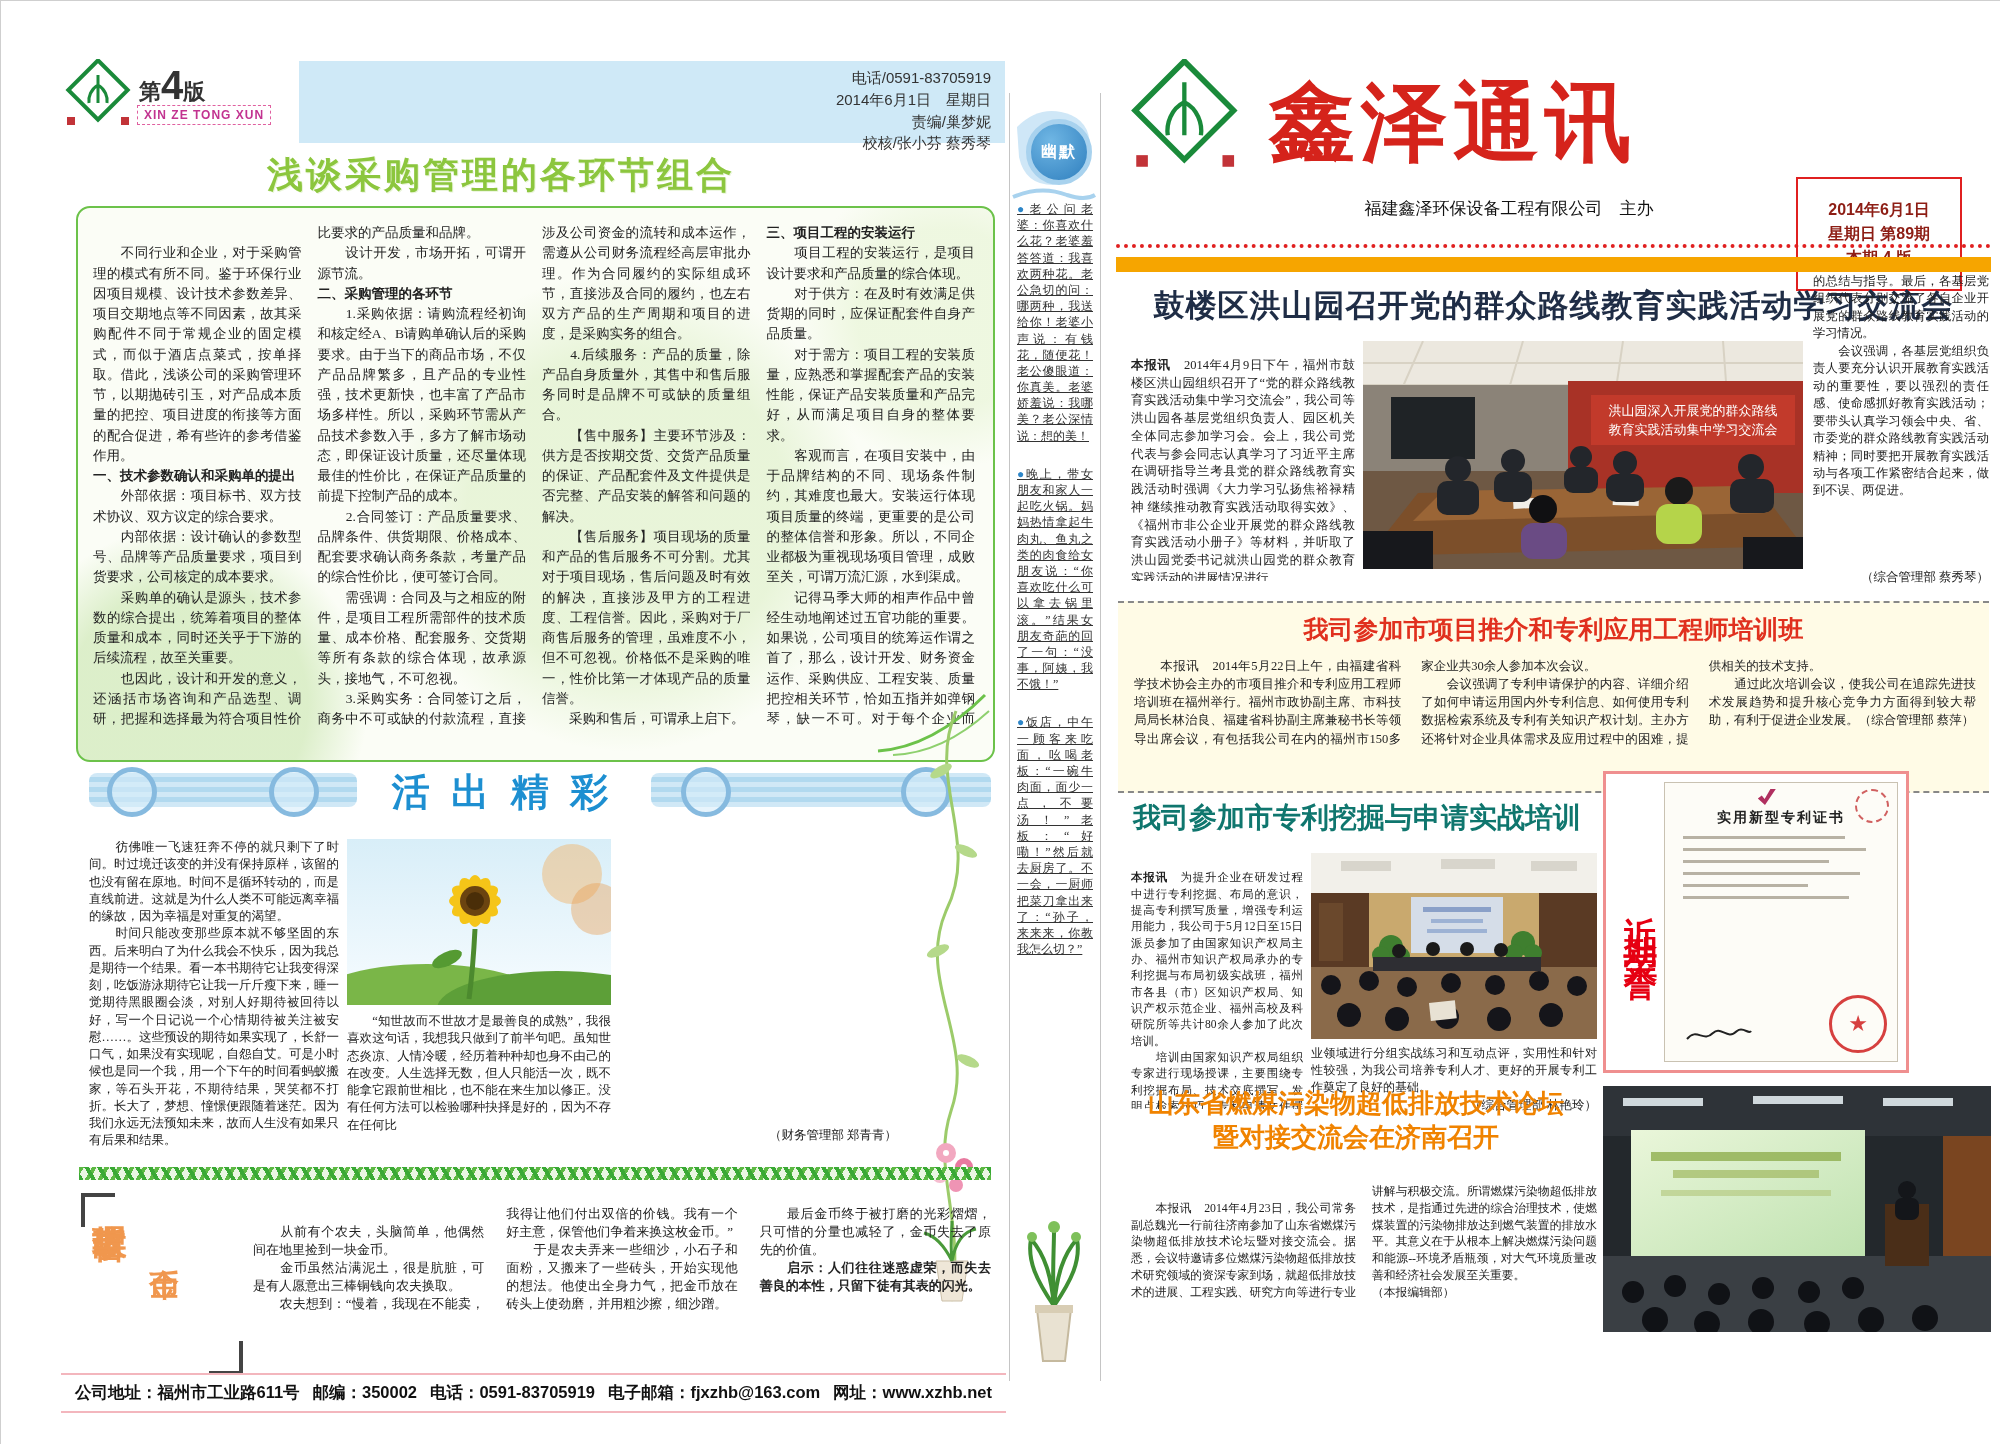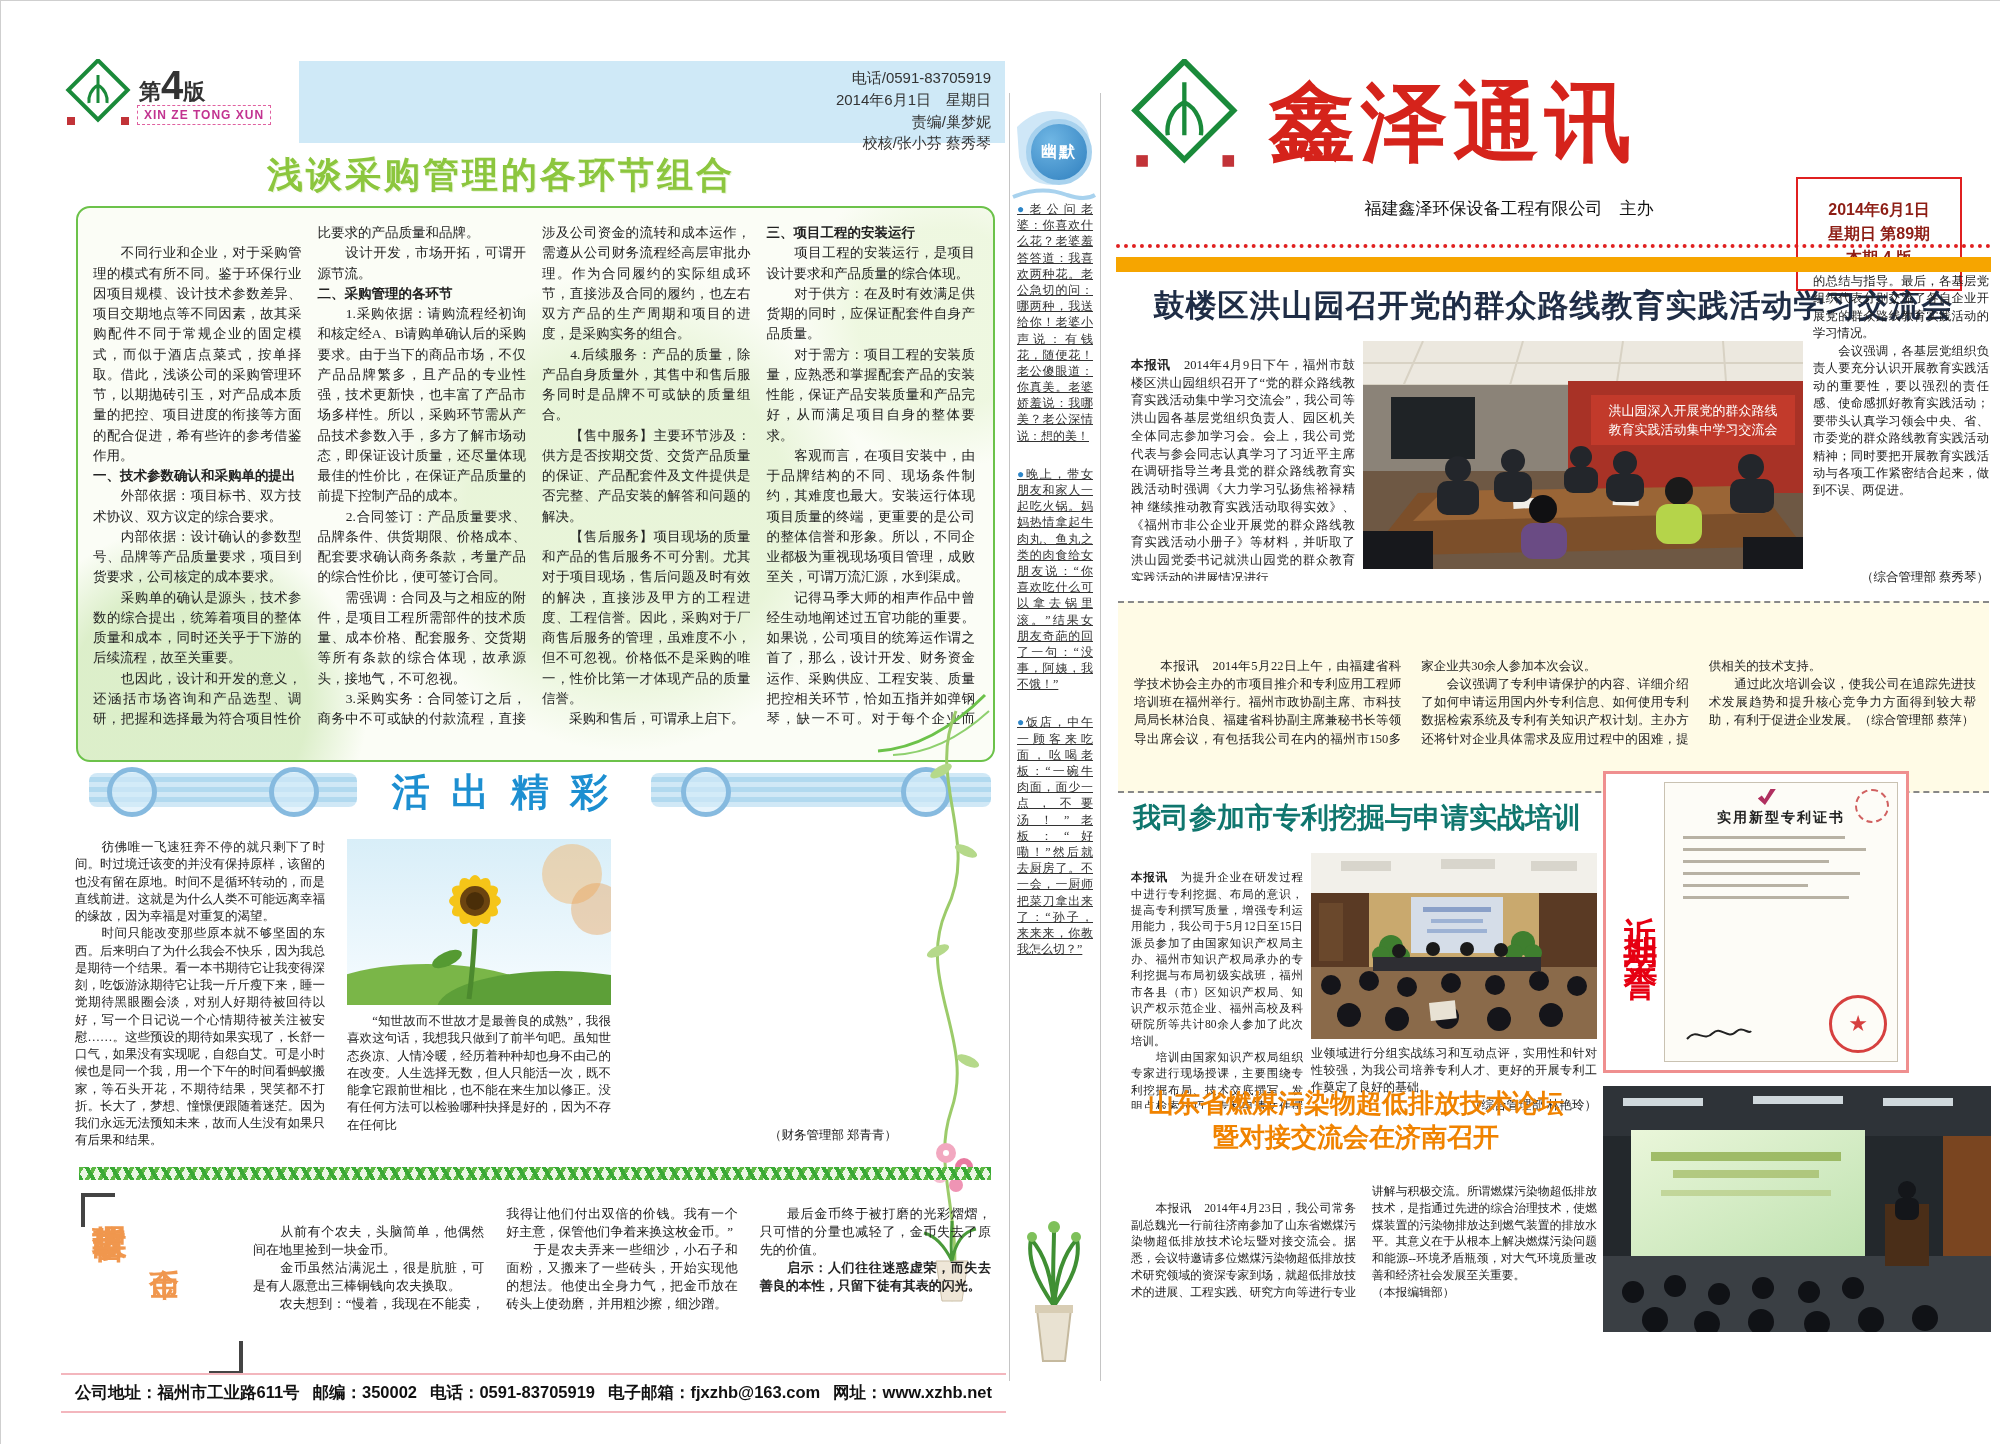--- a/index.html
+++ b/index.html
@@ -160,21 +160,21 @@
   <div class="abs life-ribbon" style="left:88px;top:772px;width:268px">
     <span class="wheel" style="left:18px"></span>
     <span class="wheel" style="left:180px"></span>
   </div>
   <div class="abs life-ribbon" style="left:650px;top:772px;width:340px">
     <span class="wheel" style="left:30px"></span>
     <span class="wheel" style="left:250px"></span>
   </div>
   <div class="abs life-title">活 出 精 彩</div>
 
-  <div class="abs life-col flow" style="left:74px;top:838px;width:250px;height:332px">　　彷佛唯一飞速狂奔不停的就只剩下了时间。时过境迁该变的并没有保持原样，该留的也没有留在原地。时间不是循环转动的，而是直线前进。这就是为什么人类不可能远离幸福的缘故，因为幸福是对重复的渴望。
+  <div class="abs life-col flow" style="left:88px;top:838px;width:250px;height:332px">　　彷佛唯一飞速狂奔不停的就只剩下了时间。时过境迁该变的并没有保持原样，该留的也没有留在原地。时间不是循环转动的，而是直线前进。这就是为什么人类不可能远离幸福的缘故，因为幸福是对重复的渴望。
 　　时间只能改变那些原本就不够坚固的东西。后来明白了为什么我会不快乐，因为我总是期待一个结果。看一本书期待它让我变得深刻，吃饭游泳期待它让我一斤斤瘦下来，睡一觉期待黑眼圈会淡，对别人好期待被回待以好，写一个日记说一个心情期待被关注被安慰……。这些预设的期待如果实现了，长舒一口气，如果没有实现呢，自怨自艾。可是小时候也是同一个我，用一个下午的时间看蚂蚁搬家，等石头开花，不期待结果，哭笑都不打折。长大了，梦想、憧憬便跟随着迷茫。因为我们永远无法预知未来，故而人生没有如果只有后果和结果。</div>
 
   <svg class="abs photo" style="left:346px;top:838px" width="264" height="166" viewBox="0 0 264 166">
     <defs>
         <linearGradient id="sky" x1="0" y1="0" x2="0" y2="1">
           <stop offset="0" stop-color="#d8eef8"></stop>
           <stop offset="1" stop-color="#f7fcff"></stop>
         </linearGradient>
       </defs>
     <rect width="264" height="166" fill="url(#sky)"></rect>
@@ -317,20 +317,21 @@
     <circle cx="180" cy="168" r="14" fill="#101012"></circle>
     <rect x="158" y="182" width="46" height="36" rx="12" fill="#6a4b84"></rect>
     <rect x="0" y="190" width="70" height="38" fill="#17181c"></rect>
     <rect x="380" y="196" width="60" height="32" fill="#17181c"></rect>
   </svg>
   <div class="abs a-col flow" style="left:1812px;top:272px;width:176px;height:296px;font-size:12.3px">的总结与指导。最后，各基层党组织代表分别交流了各自企业开展党的群众路线教育实践活动的学习情况。
 　　会议强调，各基层党组织负责人要充分认识开展教育实践活动的重要性，要以强烈的责任感、使命感抓好教育实践活动；要带头认真学习领会中央、省、市委党的群众路线教育实践活动精神；同时要把开展教育实践活动与各项工作紧密结合起来，做到不误、两促进。</div>
   <div class="abs sign-line" style="left:1812px;top:568px;width:176px">（综合管理部 蔡秀琴）</div>
 
   <div class="abs a2-box"></div>
+  <div class="abs a2-title sans">我司参加市项目推介和专利应用工程师培训班</div>
   <div class="abs a2-cols flow">　　本报讯　2014年5月22日上午，由福建省科学技术协会主办的市项目推介和专利应用工程师培训班在福州举行。福州市政协副主席、市科技局局长林治良、福建省科协副主席兼秘书长等领导出席会议，有包括我公司在内的福州市150多家企业共30余人参加本次会议。
 　　会议强调了专利申请保护的内容、详细介绍了如何申请运用国内外专利信息、如何使用专利数据检索系统及专利有关知识产权计划。主办方还将针对企业具体需求及应用过程中的困难，提供相关的技术支持。
 　　通过此次培训会议，使我公司在追踪先进技术发展趋势和提升核心竞争力方面得到较大帮助，有利于促进企业发展。（综合管理部 蔡萍）</div>
 
   <div class="abs a3-title sans">我司参加市专利挖掘与申请实战培训</div>
   <div class="abs a-col flow" style="left:1130px;top:852px;width:172px;height:256px;font-size:11.5px">
     <b class="sans">本报讯</b><span>　为提升企业在研发过程中进行专利挖掘、布局的意识，提高专利撰写质量，增强专利运用能力，我公司于5月12日至15日派员参加了由国家知识产权局主办、福州市知识产权局承办的专利挖掘与布局初级实战班，福州市各县（市）区知识产权局、知识产权示范企业、福州高校及科研院所等共计80余人参加了此次培训。
 　　培训由国家知识产权局组织专家进行现场授课，主要围绕专利挖掘布局、技术交底撰写、发明点检索技巧、专利申请文件撰写、审查意见答复技巧等内容进行手把手教学。培训主要针对行</span>
   </div>
   <svg class="abs photo" style="left:1310px;top:852px" width="286" height="186" viewBox="0 0 286 186">

